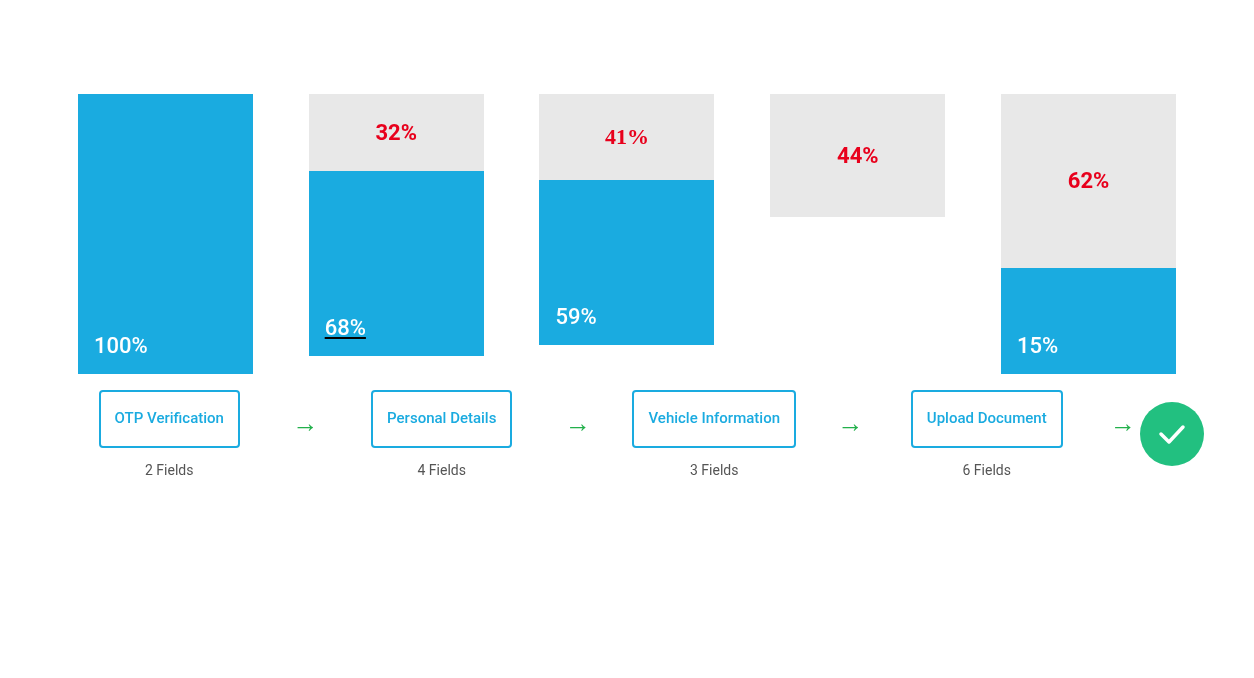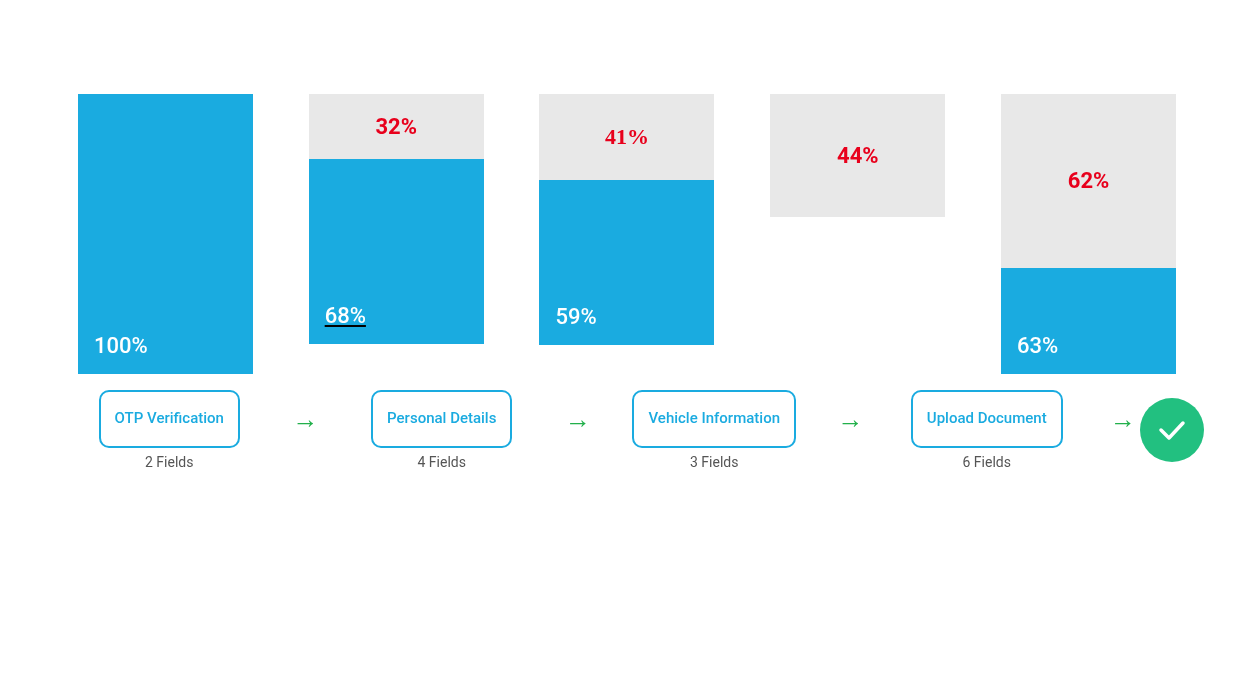--- a/index.html
+++ b/index.html
@@ -83,36 +83,36 @@
 
     .step-item {
       flex: 1;
       display: flex;
       flex-direction: column;
       align-items: center;
     }
 
     .step-box {
       border: 2px solid #1aabe0;
-      border-radius: 10px;
+      border-radius: 4px;
       padding: 10px 14px;
       text-align: center;
       color: #1aabe0;
       font-size: 15px;
       font-weight: 500;
       line-height: 1.3;
       min-width: 100px;
       min-height: 58px;
       display: flex;
       align-items: center;
       justify-content: center;
     }
 
     .step-fields {
-      margin-top: 6px;
+      margin-top: 14px;
       font-size: 14px;
       color: #555;
     }
 
     .arrow {
       color: #22b04b;
       font-size: 26px;
       font-weight: bold;
       margin: 0 4px;
       margin-bottom: 22px;
@@ -151,21 +151,21 @@
 <div class="chart-area" id="chart-area">
 <div class="bar-group">
       <div class="bar-stack">
         <div class="bar-bottom" style="height: 280px;">
           <span class="bar-bottom-label">100%</span>
         </div>
       </div>
     </div>
     <div class="bar-group">
       <div class="bar-stack">
-        <div class="bar-top" style="height: 65px;">
+        <div class="bar-top" style="height: 77px;">
           <span class="bar-top-label">32%</span>
         </div>
         <div class="bar-bottom" style="height: 185px; text-decoration: underline;">
           <span class="bar-bottom-label">68%</span>
         </div>
       </div>
     </div>
     <div class="bar-group">
       <div class="bar-stack">
         <div class="bar-top" style="height: 86px; font-family: Liberation Serif, serif;">
@@ -182,21 +182,21 @@
           <span class="bar-top-label">44%</span>
         </div>
       </div>
     </div>
     <div class="bar-group">
       <div class="bar-stack">
         <div class="bar-top" style="height: 173.6px;">
           <span class="bar-top-label">62%</span>
         </div>
         <div class="bar-bottom" style="height: 106.4px;">
-          <span class="bar-bottom-label">63%</span>
+          <span class="bar-bottom-label">15%</span>
         </div>
       </div>
     </div>
   </div>
 
 <div class="step-flow" id="step-flow">
 <div class="step-item">
       <div class="step-box">OTP
 Verification</div>
       <div class="step-fields">2 Fields</div>

